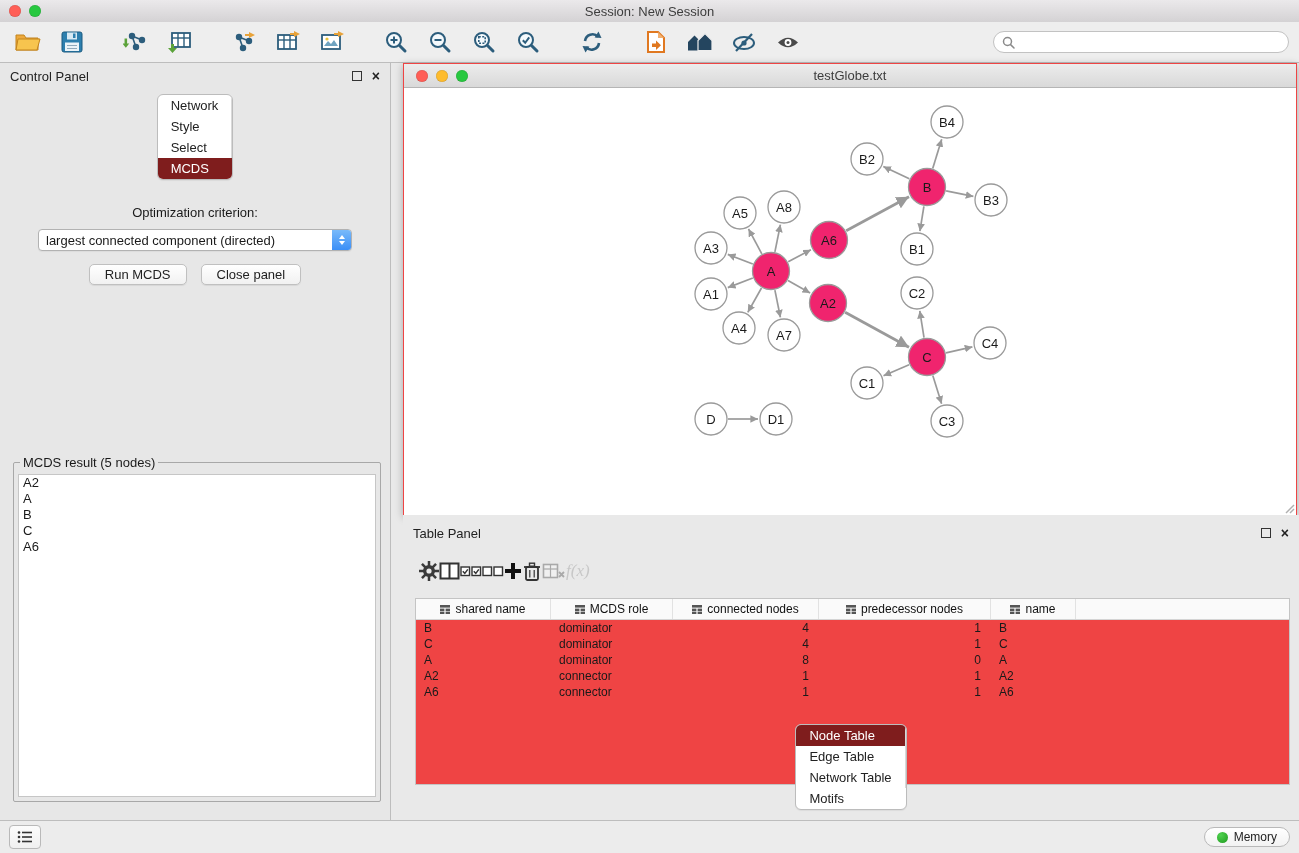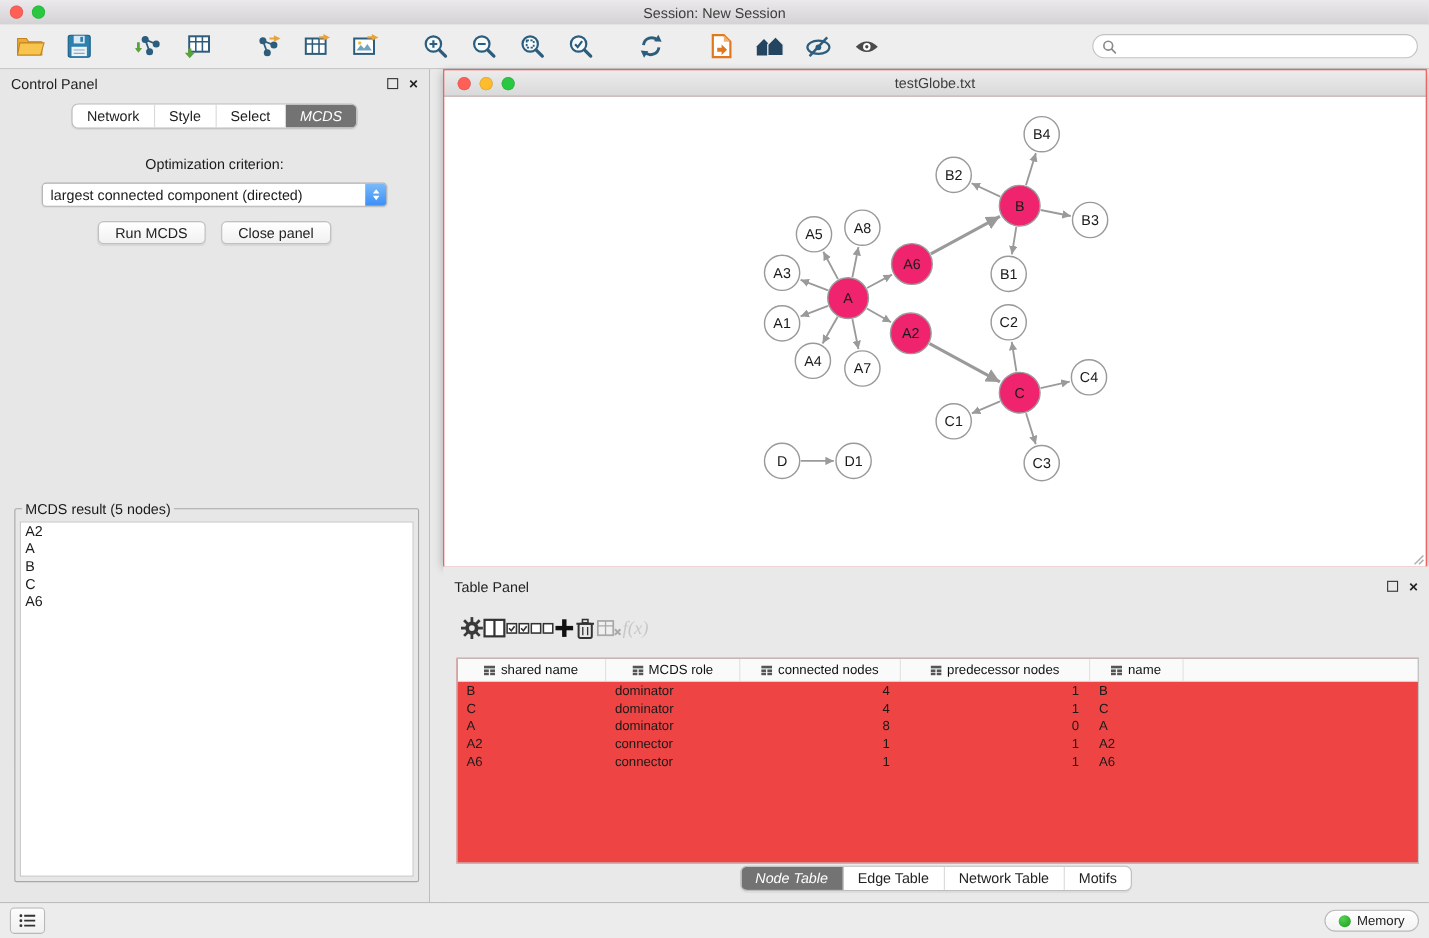--- a/index.html
+++ b/index.html
@@ -43,24 +43,24 @@
   .control-panel{
     position:absolute;left:0;top:63px;width:391px;bottom:33px;
     background:#e7e7e7;border-right:1px solid #bdbdbd;box-sizing:border-box;
   }
   .panel-header{height:26px;display:flex;align-items:center;padding:0 10px;}
   .panel-header .ph-title{font-size:13px;color:#222;}
   .panel-header .ph-icons{margin-left:auto;display:flex;align-items:center;gap:10px;}
   .float-icon{width:8px;height:8px;border:1.4px solid #333;display:inline-block;}
   .close-icon{font-size:14px;font-weight:bold;color:#222;line-height:1;}
   .seg-wrap{display:flex;justify-content:center;margin-top:5px;}
-  .seg{display:flex;background:#fff;border:1px solid #bcbcbc;border-radius:6px;overflow:hidden;font-size:13px;box-shadow:0 1px 1px rgba(0,0,0,.06);}
+  .seg{display:flex;background:#fff;border:1px solid #bcbcbc;border-radius:6px;overflow:hidden;font-size:13px;box-shadow:0 1px 1px rgba(0,0,0,.06);flex-direction:column;}
   .seg-item{padding:3px 13px;border-right:1px solid #d9d9d9;color:#222;white-space:nowrap;}
   .seg-item:last-child{border-right:none;}
-  .seg-item.selected{background:#737373;color:#fff;font-style:italic;}
+  .seg-item.selected{background:#7f1d1d;color:#fff;}
   .opt-label{text-align:center;font-size:13px;margin-top:25px;}
   .dropdown{
     width:314px;height:22px;margin:9px auto 0;background:#fff;
     border:1px solid #b2b2b2;border-radius:4px;display:flex;align-items:center;
     box-sizing:border-box;box-shadow:0 1px 1px rgba(0,0,0,.05);
   }
   .dropdown .dd-value{flex:1;font-size:13px;padding-left:7px;white-space:nowrap;overflow:hidden;}
   .dropdown .dd-stepper{
     width:19px;align-self:stretch;background:linear-gradient(#79bafa,#3b8ff7);
     border-radius:0 3px 3px 0;display:flex;flex-direction:column;align-items:center;justify-content:center;gap:2px;

